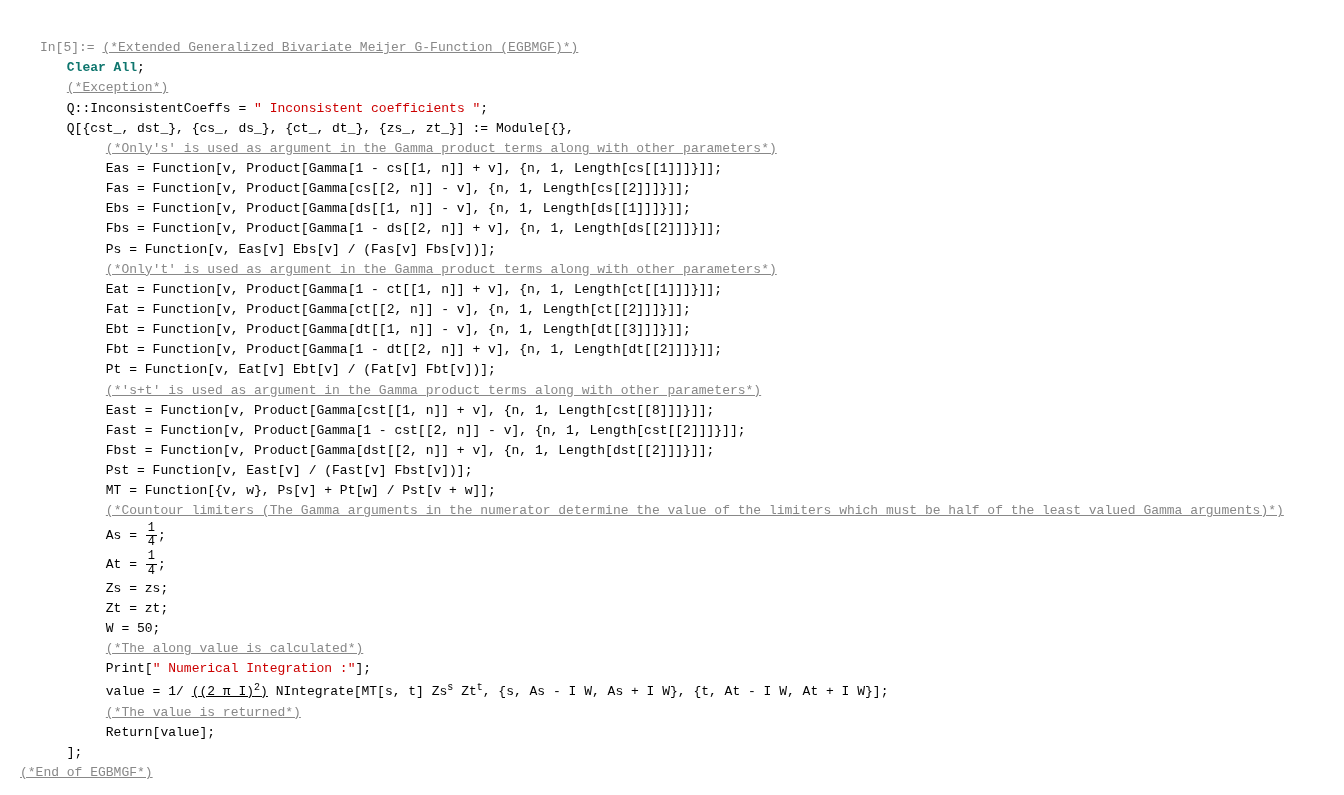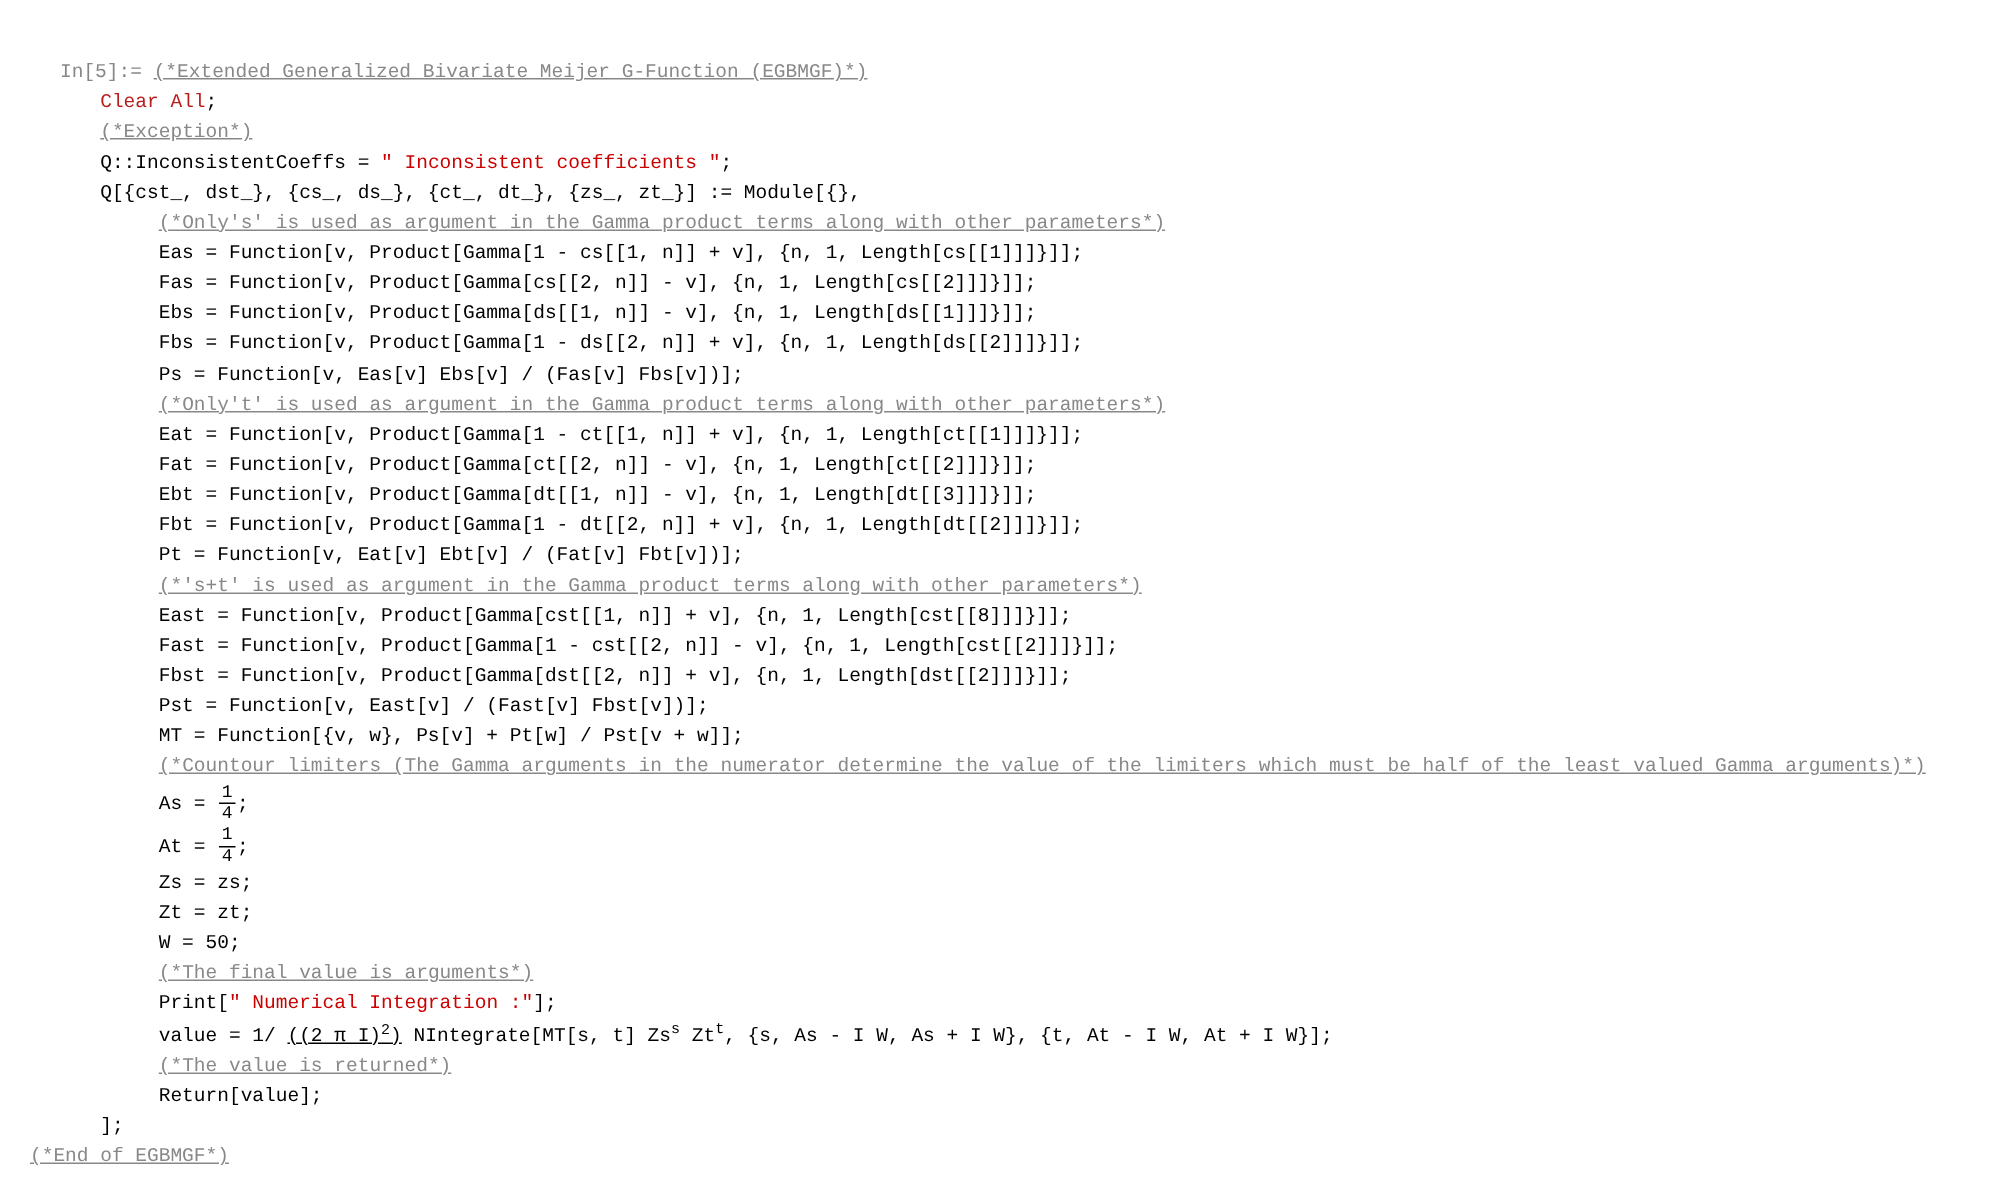--- a/index.html
+++ b/index.html
@@ -12,21 +12,21 @@
       width: 1344px;
       min-height: 795px;
       padding: 10px 0 10px 0;
     }
     .code-block {
       padding: 8px 20px 8px 20px;
       white-space: pre;
       overflow-x: auto;
     }
     .comment { color: #888; text-decoration: underline; }
-    .keyword { color: #b91c1c; font-weight: normal; }
+    .keyword { color: #0f766e; font-weight: bold; }
     .string { color: #c00; }
     .cell-label {
       color: #888;
       font-size: 13px;
       margin-bottom: 10px;
       padding-left: 20px;
     }
   </style>
 </head>
 <body>
@@ -54,20 +54,20 @@
 <span>           Fast = Function[v, Product[Gamma[1 - cst[[2, n]] - v], {n, 1, Length[cst[[2]]]}]];</span>
 <span>           Fbst = Function[v, Product[Gamma[dst[[2, n]] + v], {n, 1, Length[dst[[2]]]}]];</span>
 <span>           Pst = Function[v, East[v] / (Fast[v] Fbst[v])];</span>
 <span>           MT = Function[{v, w}, Ps[v] + Pt[w] / Pst[v + w]];</span>
 <span>           <span class="comment">(*Countour limiters (The Gamma arguments in the numerator determine the value of the limiters which must be half of the least valued Gamma arguments)*)</span></span>
 <span>           As = <span style="display:inline-block;vertical-align:middle;text-align:center;font-size:12px;line-height:1.15;margin:0 1px;"><span style="display:block;border-bottom:1px solid #000;padding:0 2px;">1</span><span style="display:block;padding:0 2px;">4</span></span>;</span>
 <span>           At = <span style="display:inline-block;vertical-align:middle;text-align:center;font-size:12px;line-height:1.15;margin:0 1px;"><span style="display:block;border-bottom:1px solid #000;padding:0 2px;">1</span><span style="display:block;padding:0 2px;">4</span></span>;</span>
 <span>           Zs = zs;</span>
 <span>           Zt = zt;</span>
 <span>           W = 50;</span>
-<span>           <span class="comment">(*The final value is arguments*)</span></span>
+<span>           <span class="comment">(*The along value is calculated*)</span></span>
 <span>           Print[<span class="string">" Numerical Integration :"</span>];</span>
 <span>           value = 1/ <span style="display:inline-block;vertical-align:middle;text-decoration:underline;">((2 π I)<span style="vertical-align:super;font-size:10px;">2</span>)</span> NIntegrate[MT[s, t] Zs<span style="vertical-align:super;font-size:10px;">s</span> Zt<span style="vertical-align:super;font-size:10px;">t</span>, {s, As - I W, As + I W}, {t, At - I W, At + I W}];</span>
 <span>           <span class="comment">(*The value is returned*)</span></span>
 <span>           Return[value];</span>
 <span>      ];</span>
 <span><span class="comment">(*End of EGBMGF*)</span></span>
 </div>
 
 </body></html>

